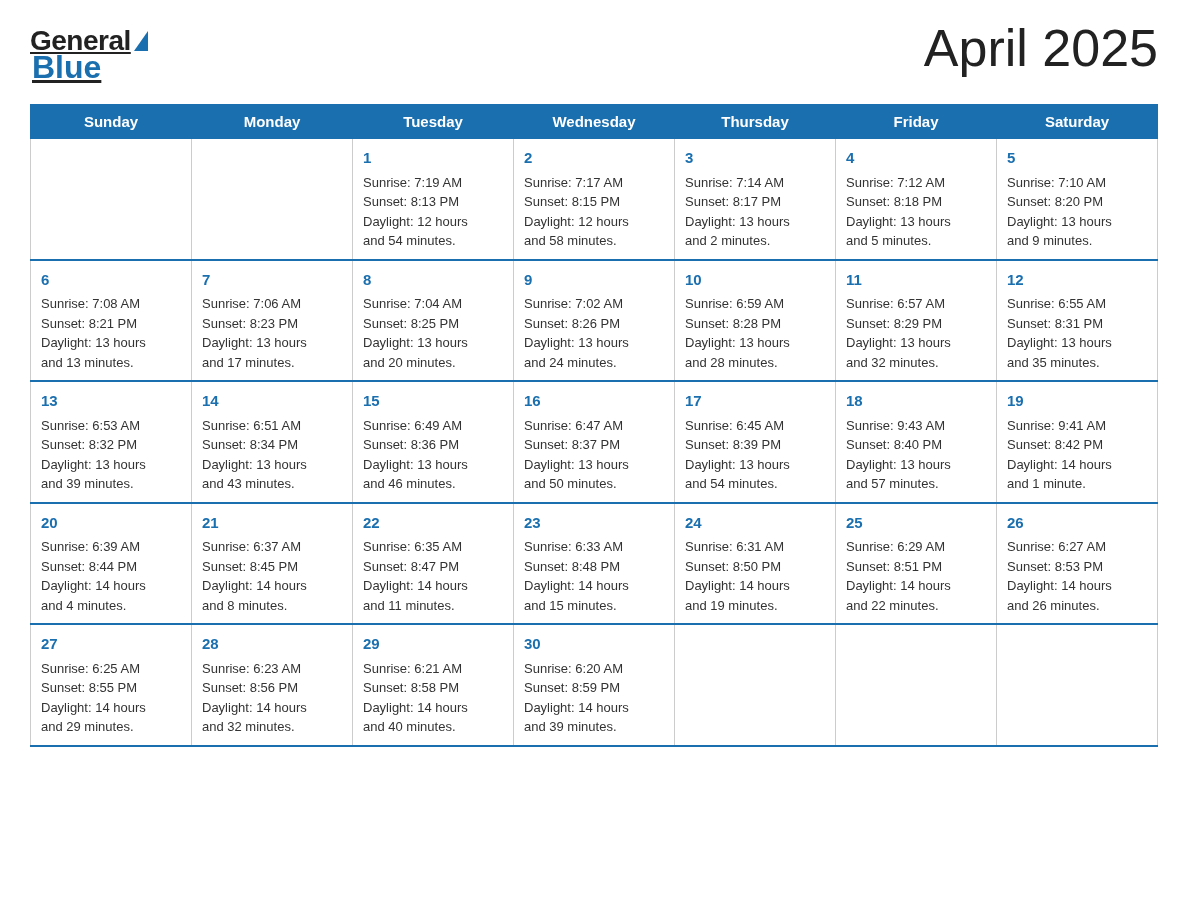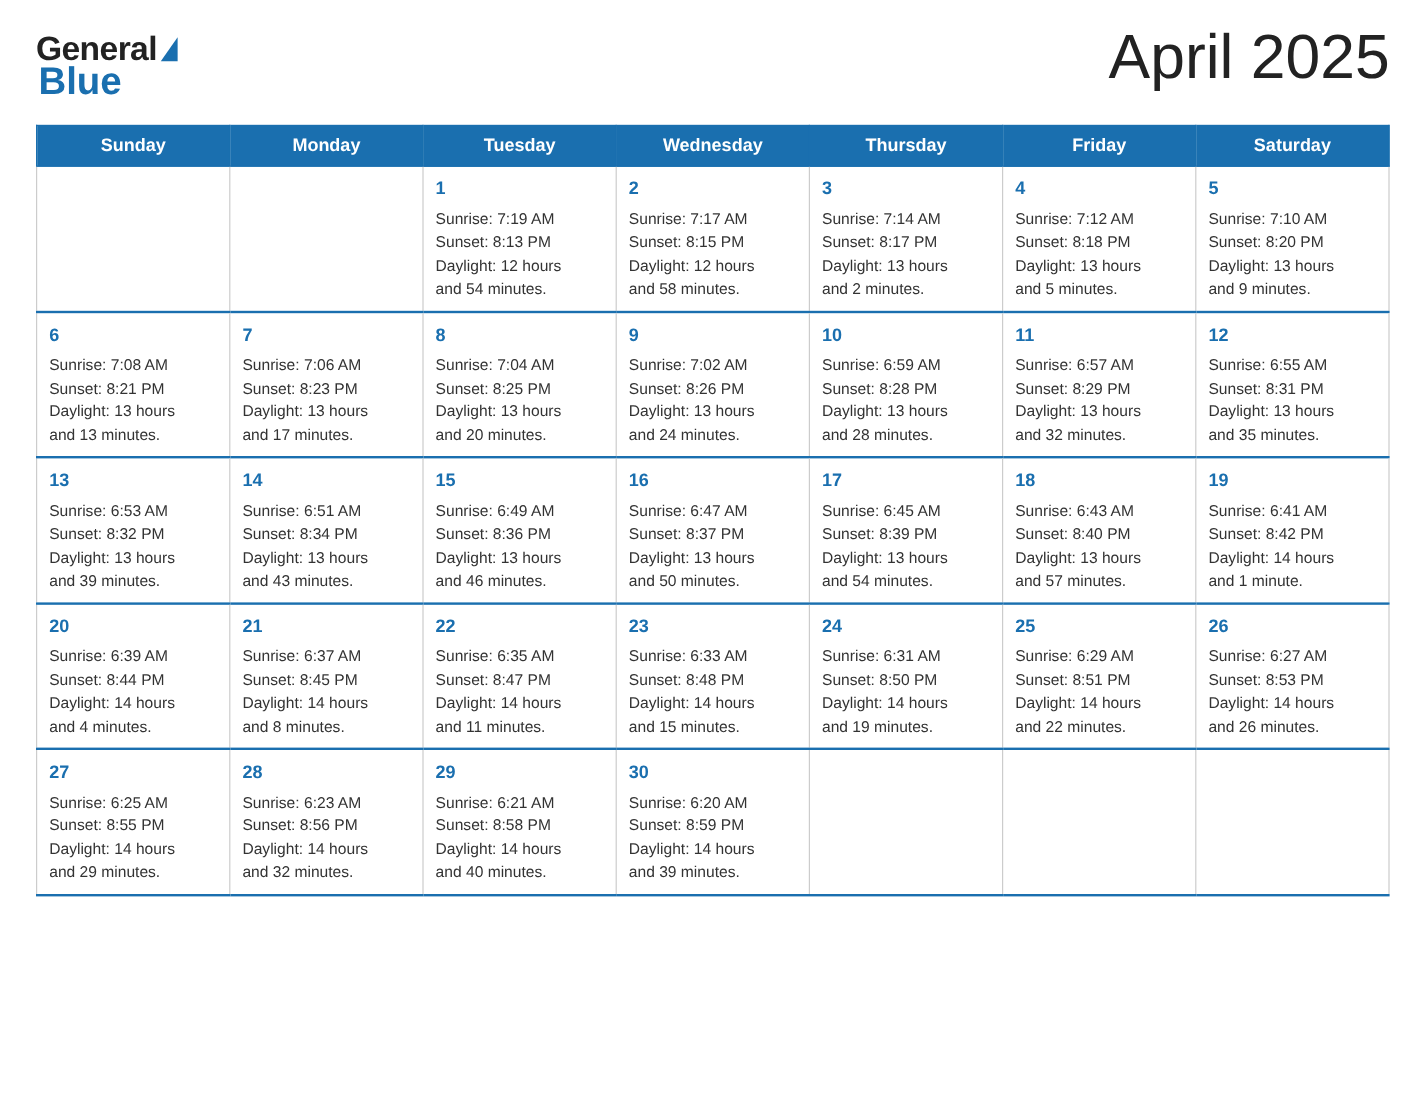--- a/index.html
+++ b/index.html
@@ -15,20 +15,21 @@
       display: flex;
       justify-content: space-between;
       align-items: flex-start;
       margin-bottom: 18px;
     }
     .logo {
       display: flex;
       flex-direction: column;
       align-items: flex-start;
       padding-top: 5px;
+      text-decoration: underline;
     }
     .logo-top {
       display: flex;
       align-items: center;
     }
     .logo-general {
       font-size: 28px;
       font-weight: bold;
       color: #222;
       letter-spacing: -0.5px;
@@ -256,28 +257,28 @@
         </td>
         <td>
           <span class="day-number">17</span>
           <div class="day-info">Sunrise: 6:45 AM</div>
           <div class="day-info">Sunset: 8:39 PM</div>
           <div class="day-info">Daylight: 13 hours</div>
           <div class="day-info">and 54 minutes.</div>
         </td>
         <td>
           <span class="day-number">18</span>
-          <div class="day-info">Sunrise: 6:43 AM</div>
+          <div class="day-info">Sunrise: 9:43 AM</div>
           <div class="day-info">Sunset: 8:40 PM</div>
           <div class="day-info">Daylight: 13 hours</div>
           <div class="day-info">and 57 minutes.</div>
         </td>
         <td>
           <span class="day-number">19</span>
-          <div class="day-info">Sunrise: 6:41 AM</div>
+          <div class="day-info">Sunrise: 9:41 AM</div>
           <div class="day-info">Sunset: 8:42 PM</div>
           <div class="day-info">Daylight: 14 hours</div>
           <div class="day-info">and 1 minute.</div>
         </td>
       </tr>
       <tr>
         <td>
           <span class="day-number">20</span>
           <div class="day-info">Sunrise: 6:39 AM</div>
           <div class="day-info">Sunset: 8:44 PM</div>

